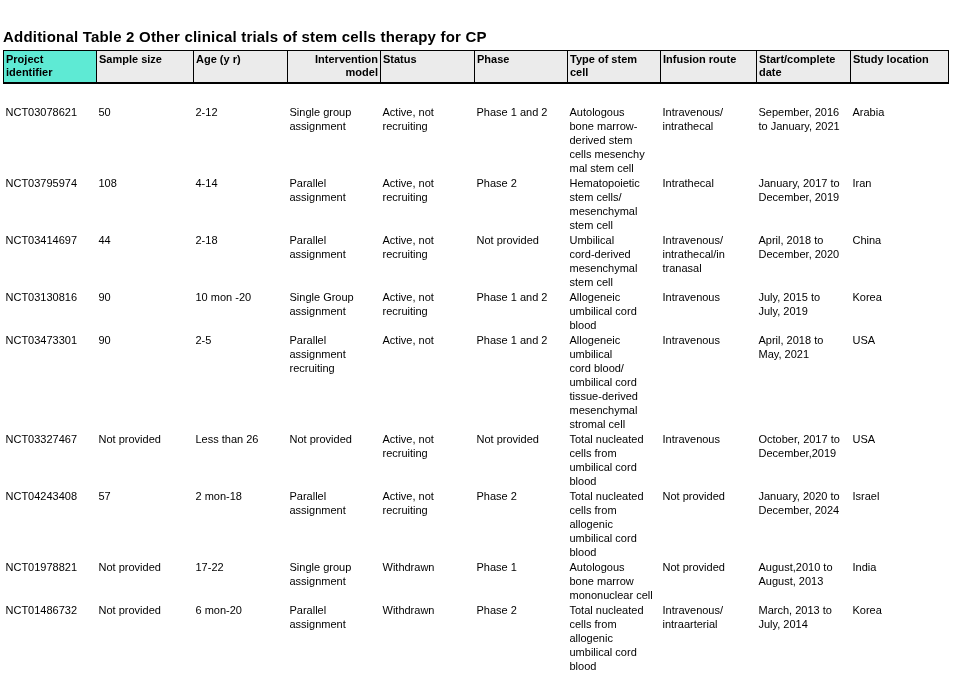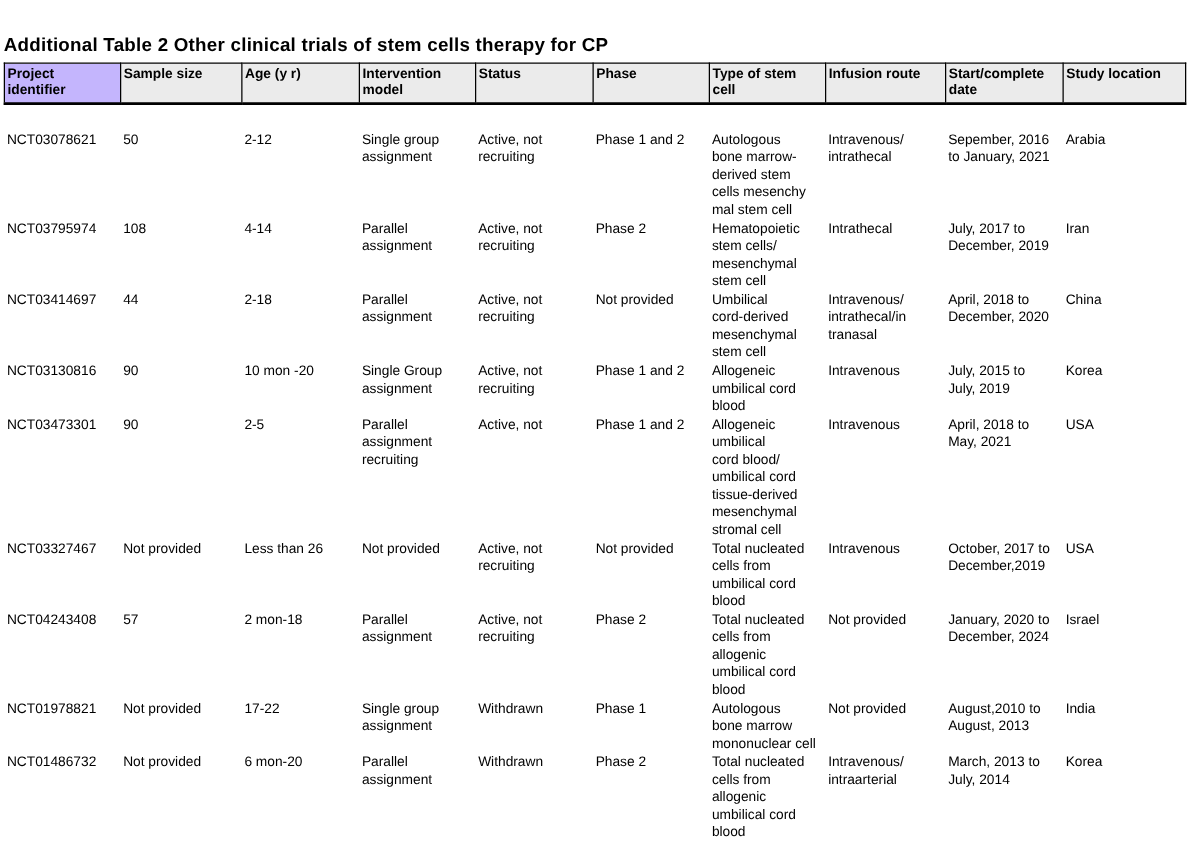--- a/index.html
+++ b/index.html
@@ -88,25 +88,25 @@
         <col class="c3">
         <col class="c4">
       <col class="c5">
         <col class="c6">
         <col class="c7">
         <col class="c8">
         <col class="c9">
     </colgroup>
     <thead>
       <tr>
-        <th style="background: #c4b5fd;">Project
+        <th style="background: #5eead4;">Project
 identifier</th>
         <th style="background: rgb(235, 235, 235);">Sample size</th>
         <th style="background: rgb(235, 235, 235);">Age (y r)</th>
-        <th style="background: rgb(235, 235, 235);">Intervention
+        <th style="background: rgb(235, 235, 235); text-align: right;">Intervention
 model</th>
         <th style="background: rgb(235, 235, 235);">Status</th>
         <th style="background: rgb(235, 235, 235);">Phase</th>
         <th style="background: rgb(235, 235, 235);">Type of stem
 cell</th>
         <th style="background: rgb(235, 235, 235);">Infusion route</th>
         <th style="background: rgb(235, 235, 235);">Start/complete
 date</th>
         <th style="background: rgb(235, 235, 235);">Study location</th>
       </tr>
@@ -139,21 +139,21 @@
           <td>Parallel
 assignment</td>
           <td>Active, not
 recruiting</td>
           <td>Phase 2</td>
           <td>Hematopoietic
 stem cells/
 mesenchymal
 stem cell</td>
           <td>Intrathecal</td>
-          <td>July, 2017 to
+          <td>January, 2017 to
 December, 2019</td>
           <td>Iran</td>
         </tr>
         <tr>
           <td>NCT03414697</td>
           <td>44</td>
           <td>2-18</td>
           <td>Parallel
 assignment</td>
           <td>Active, not

